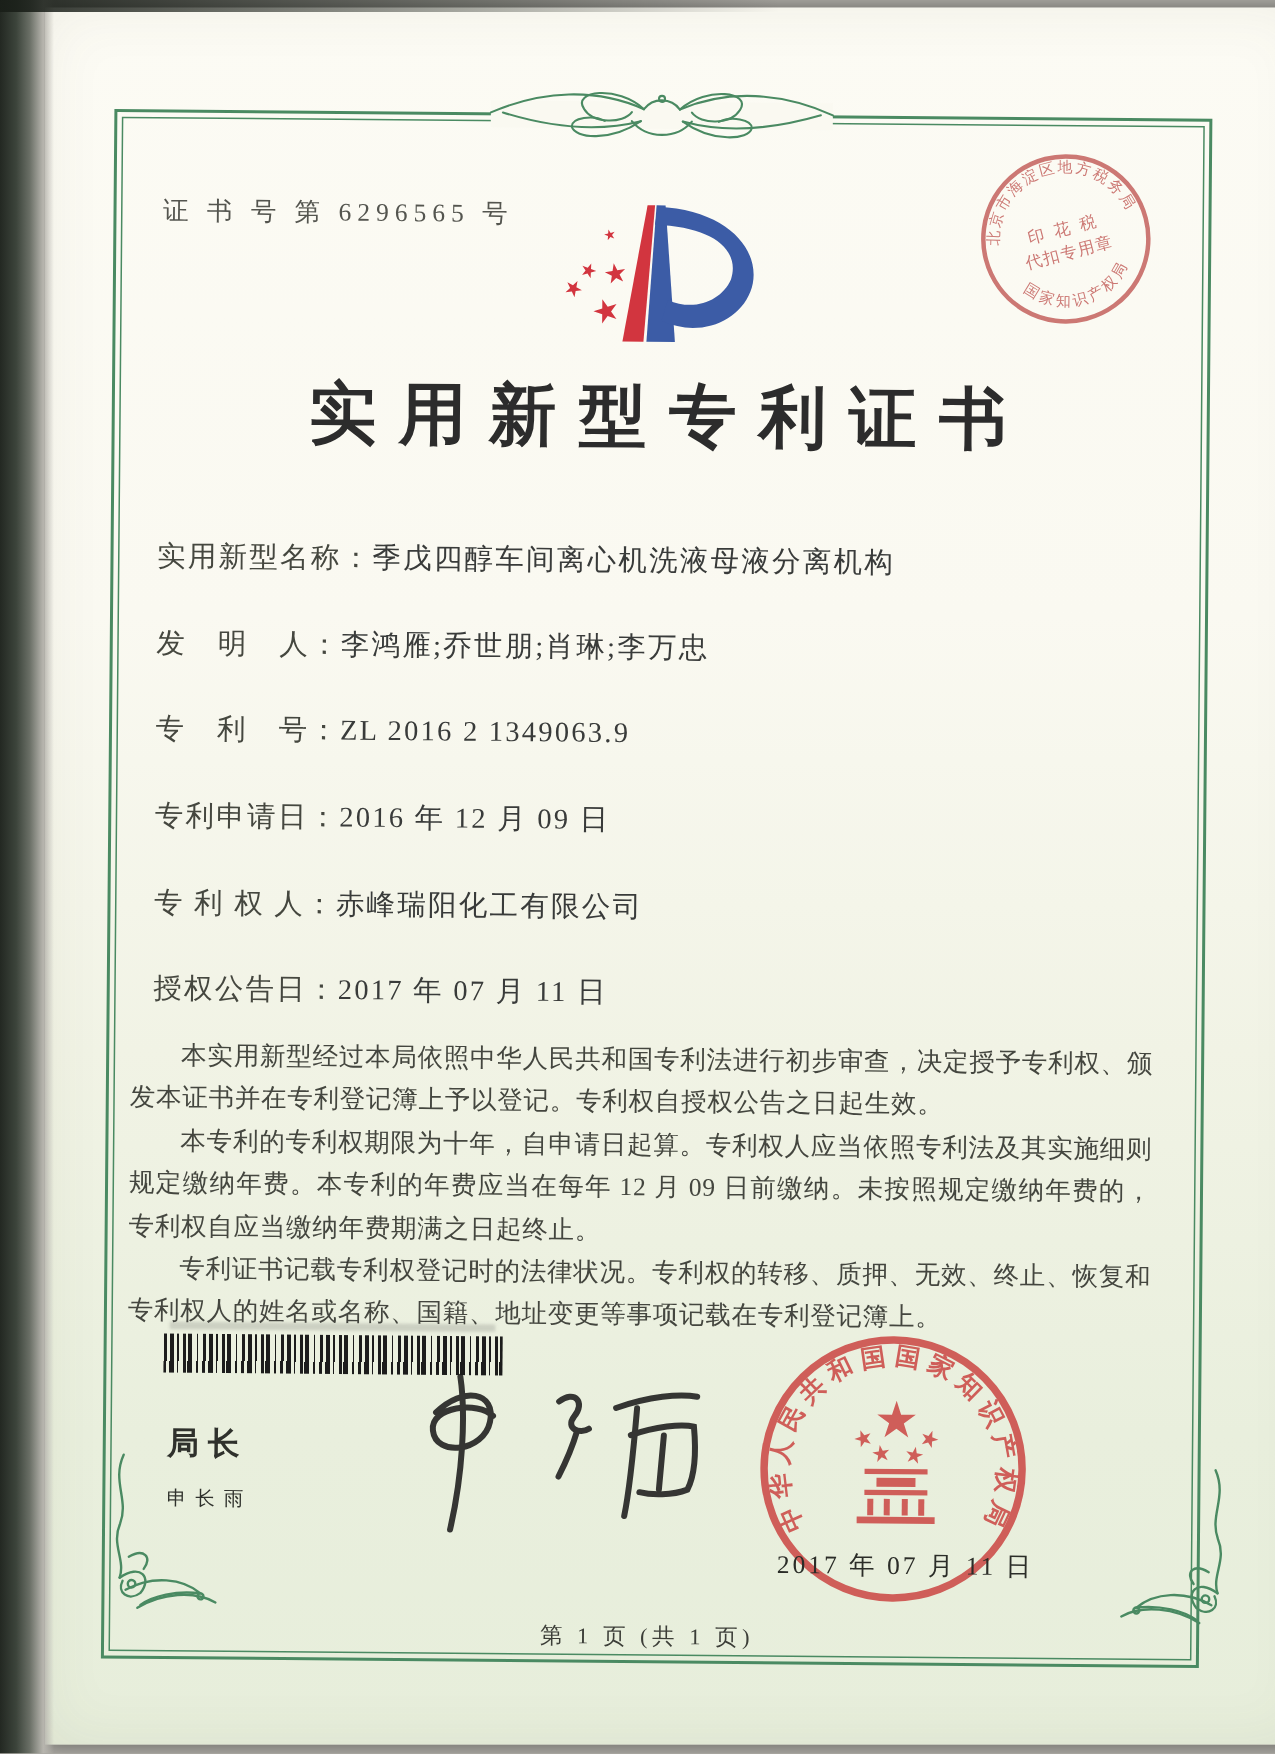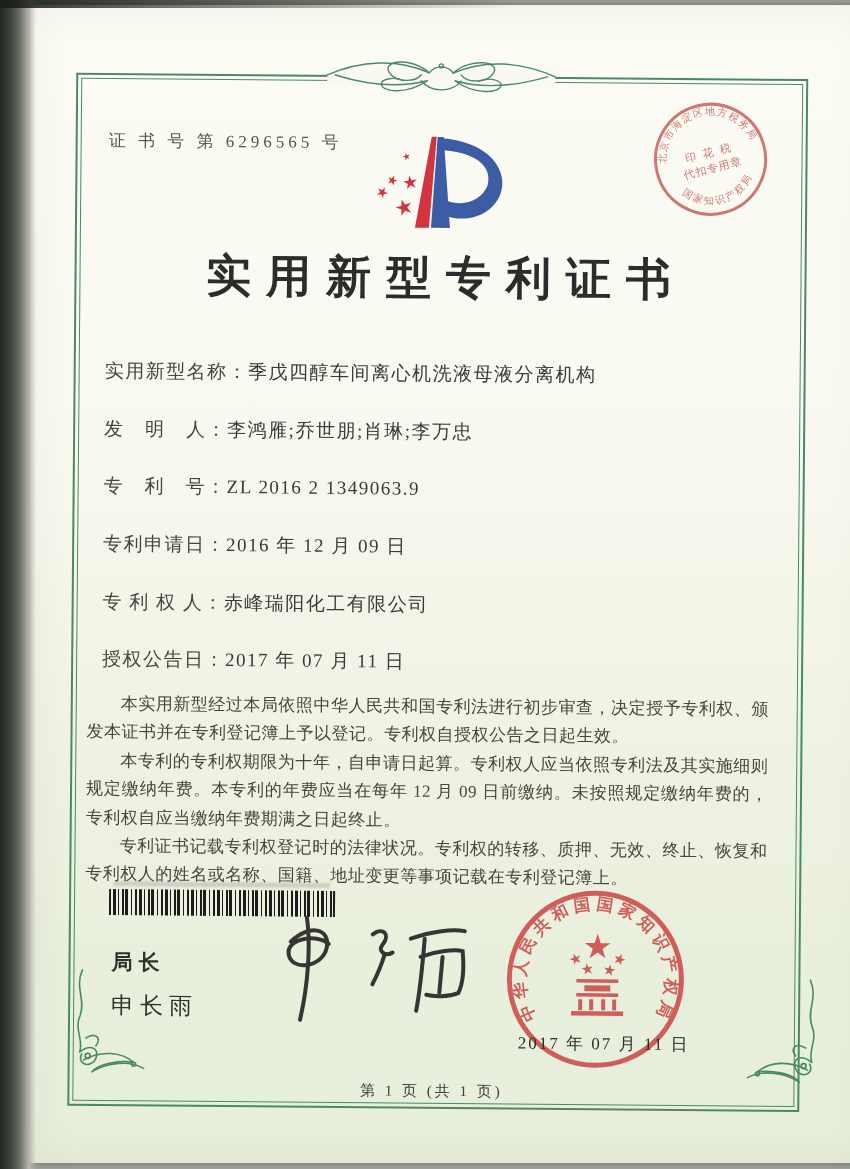--- a/index.html
+++ b/index.html
@@ -63,21 +63,21 @@
       #1c1c1c 9px 10px,rgba(0,0,0,0) 10px 13px,
       #1c1c1c 13px 15px,rgba(0,0,0,0) 15px 16px,
       #1c1c1c 16px 19px,rgba(0,0,0,0) 19px 22px,
       #1c1c1c 22px 23px,rgba(0,0,0,0) 23px 26px);
   }
   .barcode::before{
     content:"";position:absolute;left:4px;top:-8px;width:96%;height:5px;
     background:rgba(60,60,60,.18);filter:blur(1px);
   }
   .director-role{position:absolute;left:85px;top:946px;font-size:21px;color:#2f312c;letter-spacing:6px;font-weight:bold;}
-  .director-name{position:absolute;left:85px;top:988px;font-size:23px;color:#2f312c;letter-spacing:6px;}
+  .director-name{position:absolute;left:85px;top:988px;font-size:13px;color:#2f312c;letter-spacing:6px;}
   .signature{position:absolute;left:212px;top:908px;width:230px;height:115px;}
   .seal{position:absolute;left:473px;top:877px;width:192px;height:192px;opacity:.9;}
   .seal-date{
     position:absolute;left:492px;top:1026px;font-size:17px;color:#2b2d28;letter-spacing:2px;z-index:3;white-space:nowrap;
   }
   .footer{
     position:absolute;left:42px;top:1077px;width:728px;text-align:center;
     font-size:15px;color:#3c3e38;letter-spacing:3px;
   }
   .orn-top{position:absolute;left:277px;top:50px;width:260px;height:56px;}

